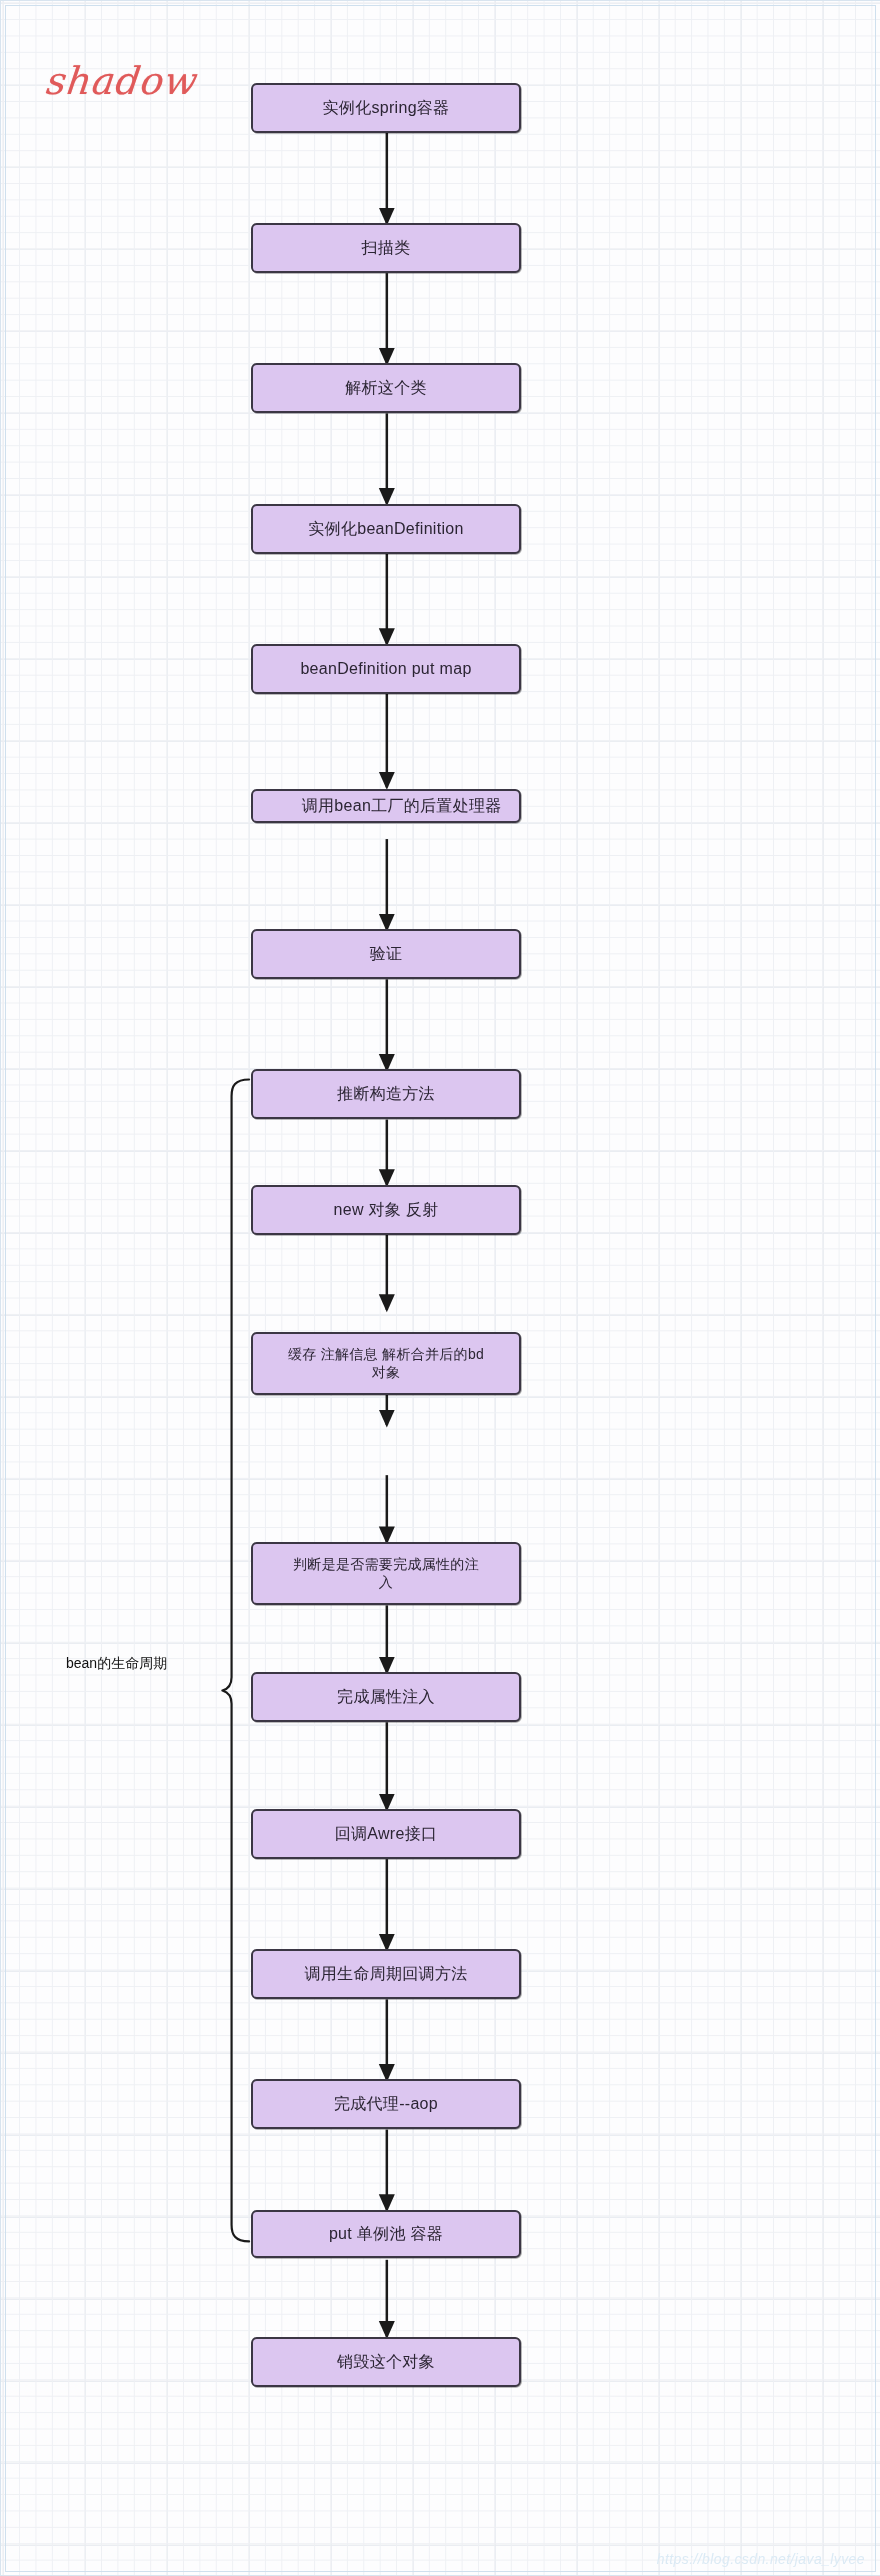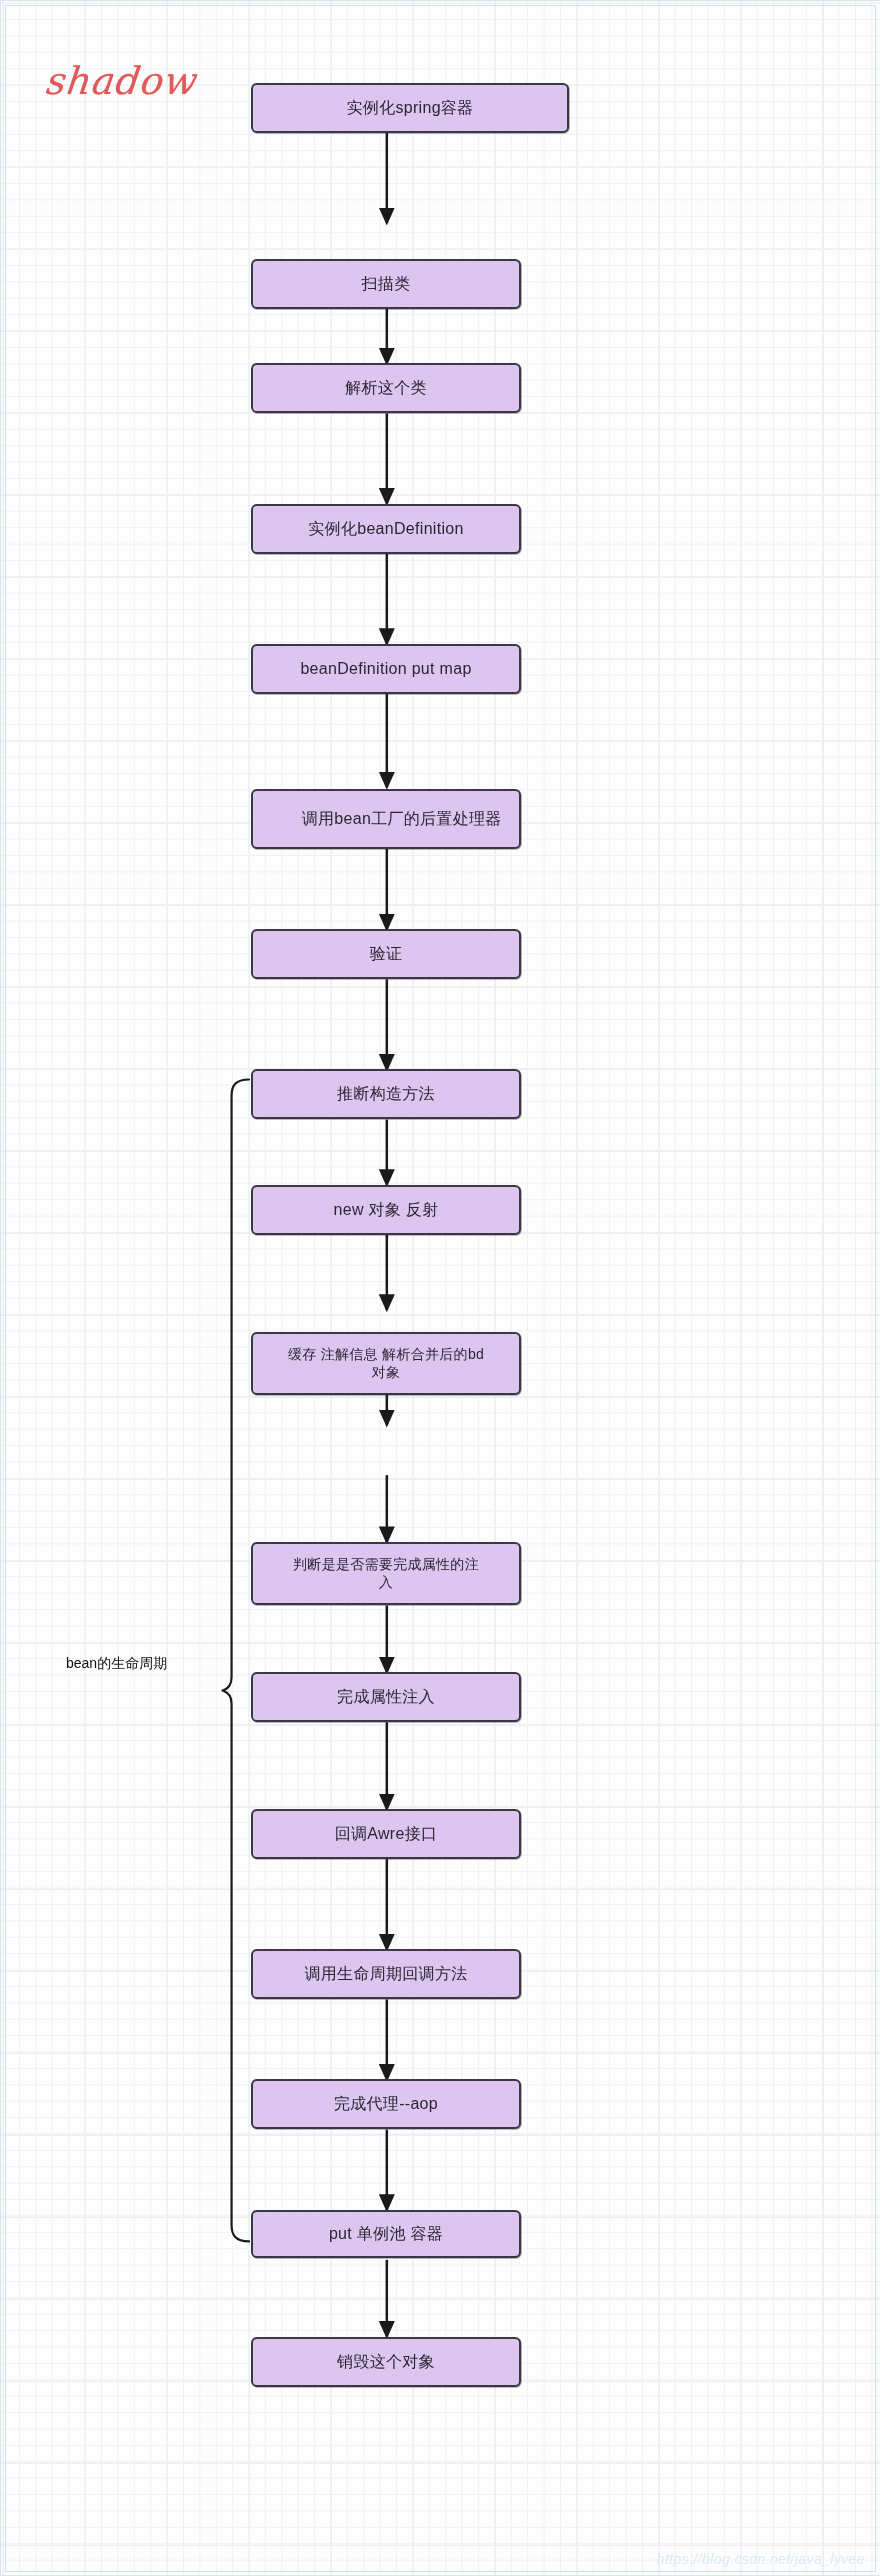--- a/index.html
+++ b/index.html
@@ -150,41 +150,41 @@
              C 276 2018, 272 2022, 265 2024
              C 272 2026, 276 2030, 276 2040
              L 276 2664
              C 276 2676, 280 2684, 297 2684" stroke="#1a1a1a" stroke-width="2.6" fill="none" stroke-linecap="round" stroke-linejoin="round"></path>
   </svg>
 
   <div class="brand">shadow</div>
 
   <div class="bracket-label">bean的生命周期</div>
 
-  <div class="node" style="left:250px; top:82px; width:318px; height:50px;">
+  <div class="node" style="left:250px; top:82px; width:270px; height:50px;">
     <span class="node-text">实例化spring容器</span>
   </div>
 
-  <div class="node" style="left:250px; top:222px; width:270px; height:50px;margin-top:36px;">
+  <div class="node" style="left:250px; top:222px; width:270px; height:50px;">
     <span class="node-text">扫描类</span>
   </div>
 
   <div class="node" style="left:250px; top:362px; width:270px; height:50px;">
     <span class="node-text">解析这个类</span>
   </div>
 
   <div class="node" style="left:250px; top:503px; width:270px; height:50px;">
     <span class="node-text">实例化beanDefinition</span>
   </div>
 
   <div class="node" style="left:250px; top:643px; width:270px; height:50px;">
     <span class="node-text">beanDefinition put map</span>
   </div>
 
-  <div class="node" style="left:250px; top:788px; width:270px; height:60px;padding-left:38px;">
+  <div class="node" style="left:250px; top:788px; width:270px; height:34px;padding-left:38px;">
     <span class="node-text">调用bean工厂的后置处理器</span>
   </div>
 
   <div class="node" style="left:250px; top:928px; width:270px; height:50px;">
     <span class="node-text">验证</span>
   </div>
 
   <div class="node" style="left:250px; top:1068px; width:270px; height:50px;">
     <span class="node-text">推断构造方法</span>
   </div>

